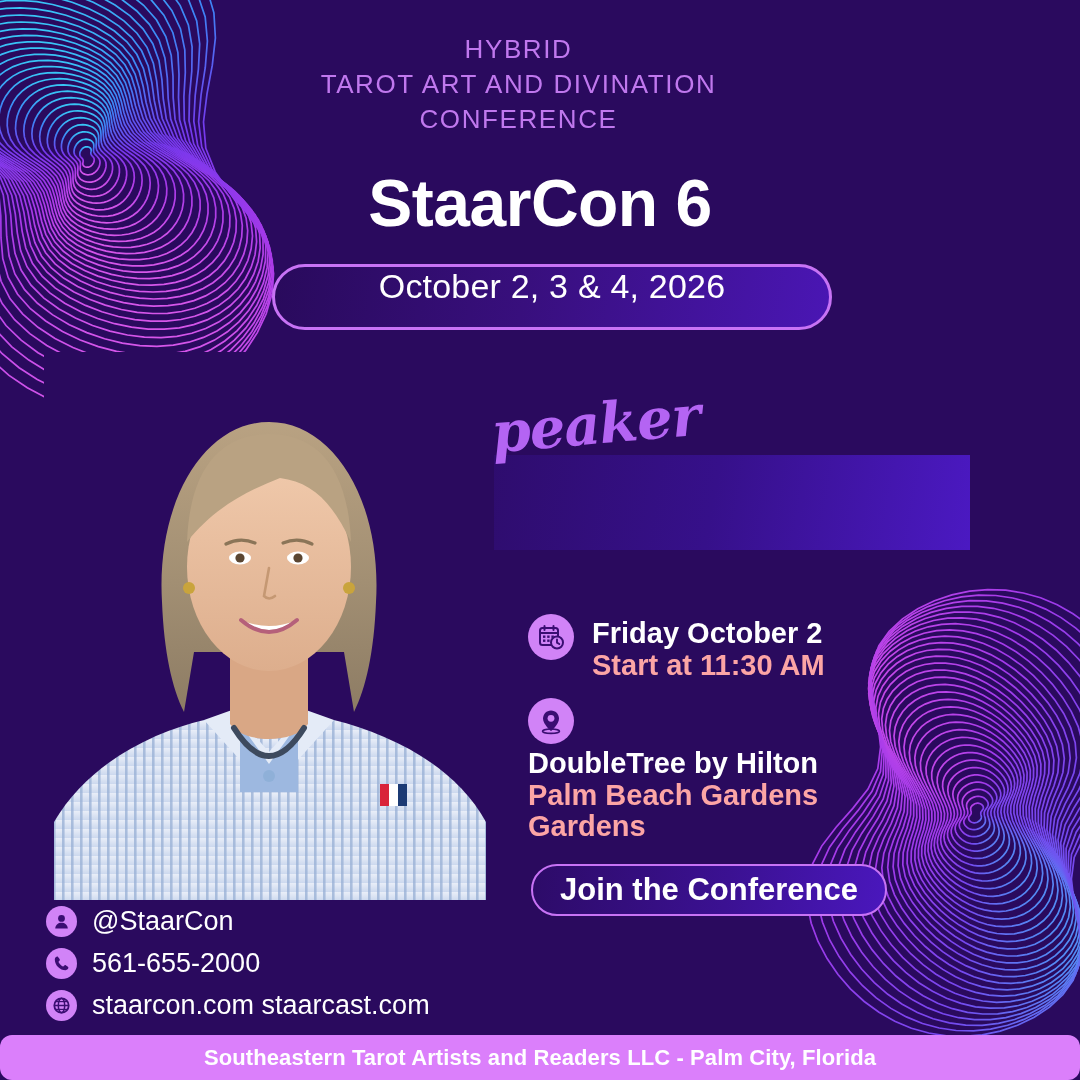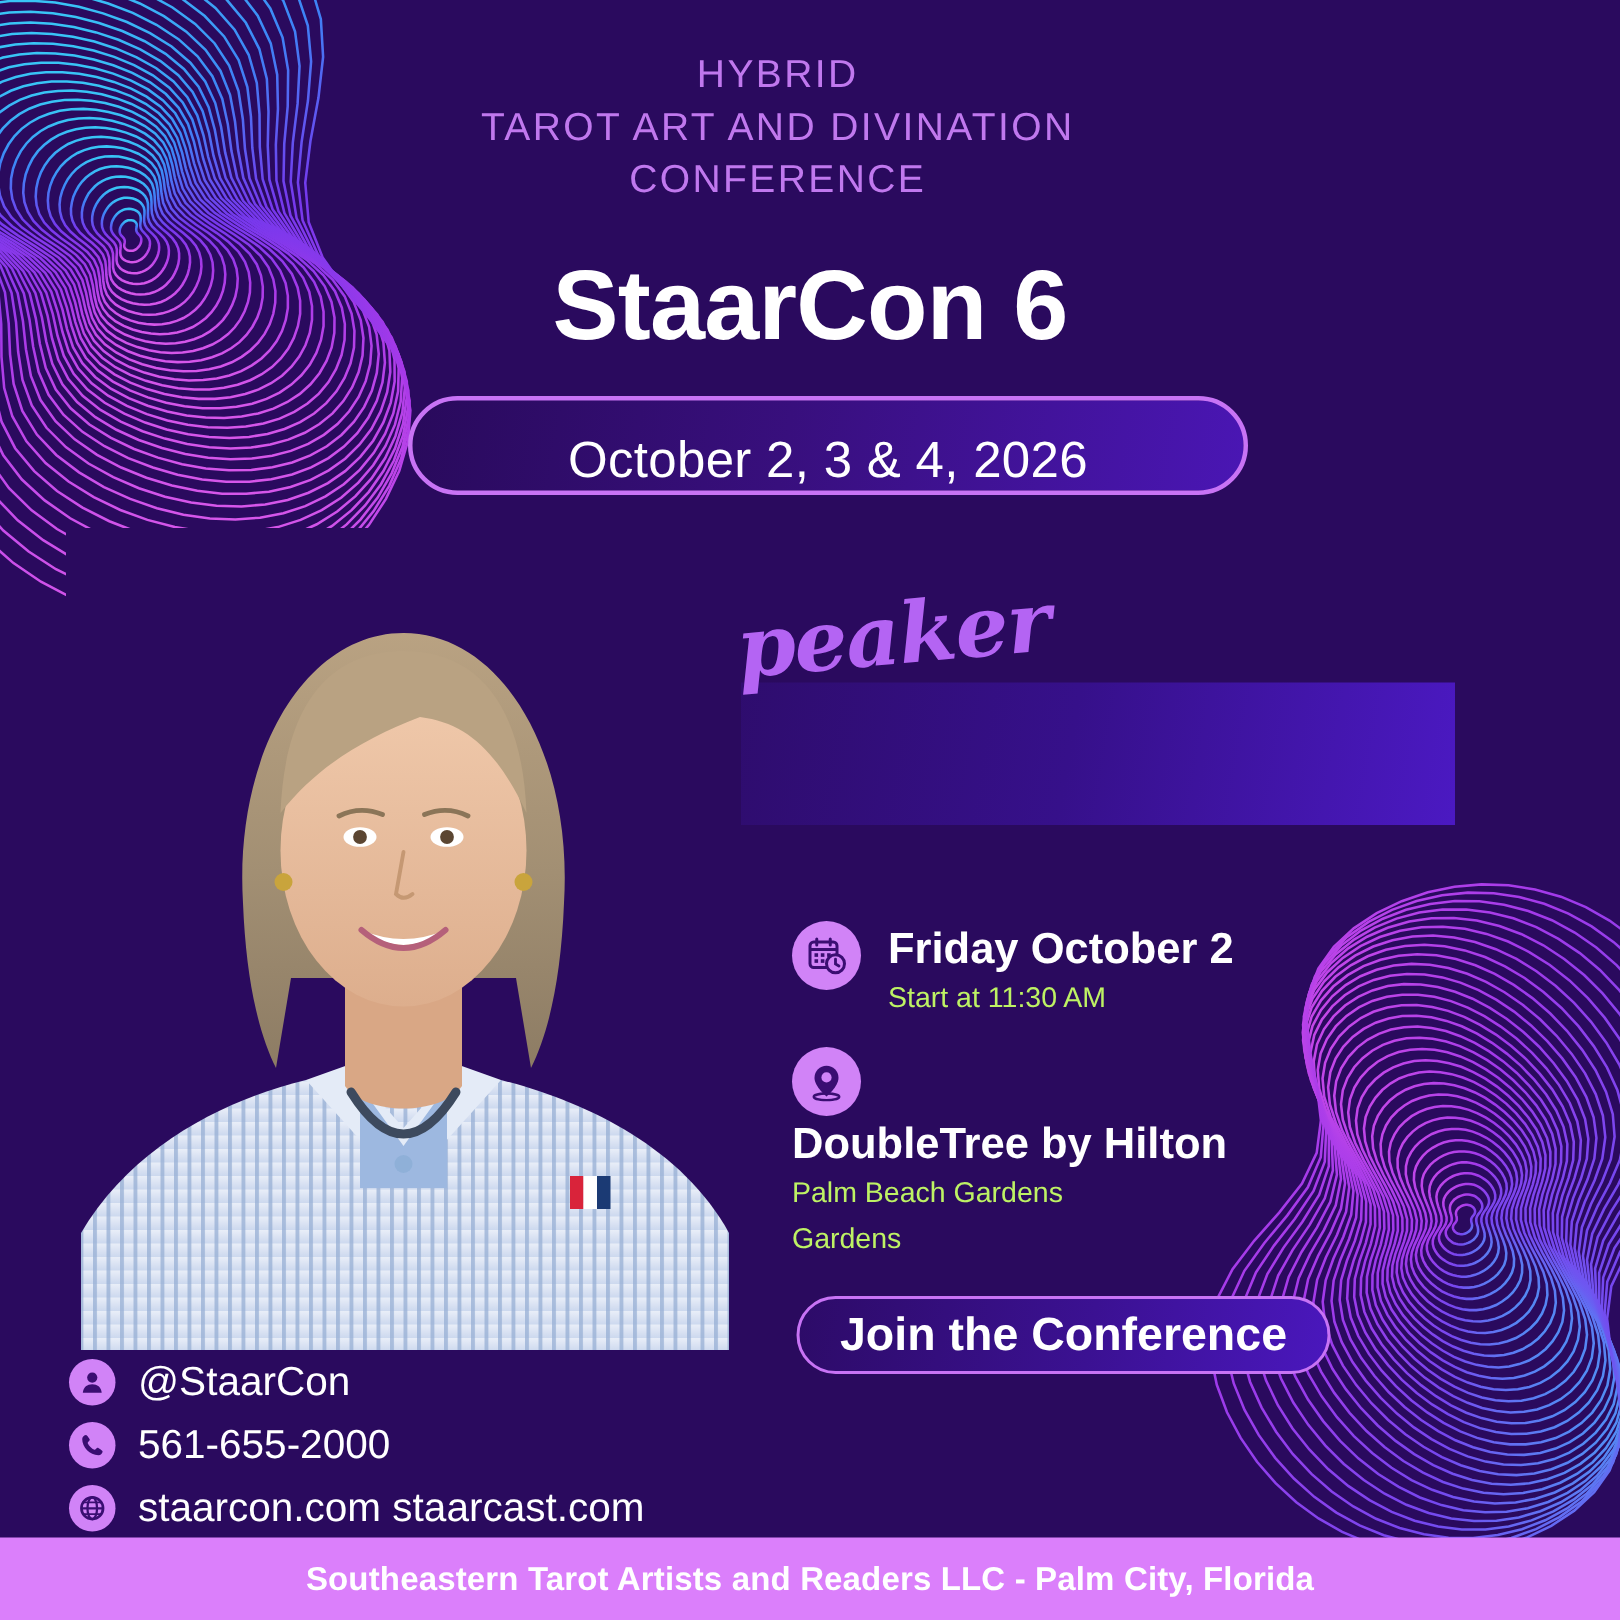--- a/index.html
+++ b/index.html
@@ -25,21 +25,21 @@
   #title{
     position:absolute;left:0;top:165px;width:1080px;text-align:center;
     color:#ffffff;font-size:66px;font-weight:bold;letter-spacing:-.5px;
   }
 
   
   #date-pill{
     position:absolute;left:272px;top:264px;width:560px;height:66px;
     box-sizing:border-box;border:3px solid #c873f5;border-radius:36px;
     background:linear-gradient(100deg,#290a5c 0%,#380f7d 45%,#4a16b4 100%);
-    display:flex;align-items:flex-end;justify-content:center;
+    display:flex;align-items:flex-start;justify-content:center;
     color:#fff;font-size:34px;letter-spacing:.2px;
   }
 
   
   #speaker-band{
     position:absolute;left:396px;top:455px;width:574px;height:95px;
     background:linear-gradient(100deg,#2b0b62 0%,#36108a 55%,#4b19c2 100%);
   }
   #speaker-script{
     position:absolute;left:455px;top:403px;
@@ -63,21 +63,21 @@
   .info-row{position:absolute;display:flex;align-items:flex-start;}
   #info-date{left:528px;top:614px;}
   #info-venue{left:528px;top:698px;flex-direction:column;}
   .info-icon{
     width:46px;height:46px;border-radius:50%;background:#d183f7;
     display:flex;align-items:center;justify-content:center;flex:0 0 auto;
     margin-right:18px;
   }
   .info-text{padding-top:2px;}
   .info-primary{color:#ffffff;font-size:29px;font-weight:bold;line-height:34px;white-space:nowrap;}
-  .info-secondary{color:#bef264;font-size:19px;line-height:31px;white-space:nowrap;font-weight:400;}
+  .info-secondary{color:#fca5a5;font-size:29px;line-height:31px;white-space:nowrap;font-weight:700;}
 
   
   #cta-button{
     position:absolute;left:531px;top:864px;width:356px;height:52px;
     box-sizing:border-box;border:2px solid #c873f5;border-radius:36px;
     background:linear-gradient(100deg,#2d0b68 0%,#3b1192 55%,#4a17bd 100%);
     display:flex;align-items:center;justify-content:center;
     color:#ffffff;font-size:31px;font-weight:bold;cursor:pointer;
   }
 
@@ -85,23 +85,23 @@
   #contacts{position:absolute;left:46px;top:906px;}
   .contact-row{display:flex;align-items:center;margin-bottom:11px;}
   .contact-icon{
     width:31px;height:31px;border-radius:50%;background:#d183f7;
     display:flex;align-items:center;justify-content:center;flex:0 0 auto;margin-right:15px;
   }
   .contact-text{color:#ffffff;font-size:27px;line-height:31px;white-space:nowrap;}
 
   
   #footer{
-    position:absolute;left:0;bottom:0;width:1080px;height:55px;
+    position:absolute;left:0;bottom:0;width:1080px;height:45px;
     background:#db7ffb;display:flex;align-items:center;justify-content:center;
-    color:#ffffff;font-size:22px;font-weight:bold;letter-spacing:.1px;
+    color:#ffffff;font-size:22px;font-weight:bold;letter-spacing:.1px;border-radius:12px;
   }
 </style>
 </head>
 <body>
 
 <div id="poster">
 
   <svg class="spiral" id="spiral-top-left" viewBox="0 0 430 560">
     <defs>
       <linearGradient id="gradTL" x1="0.45" y1="0" x2="0.45" y2="1">

